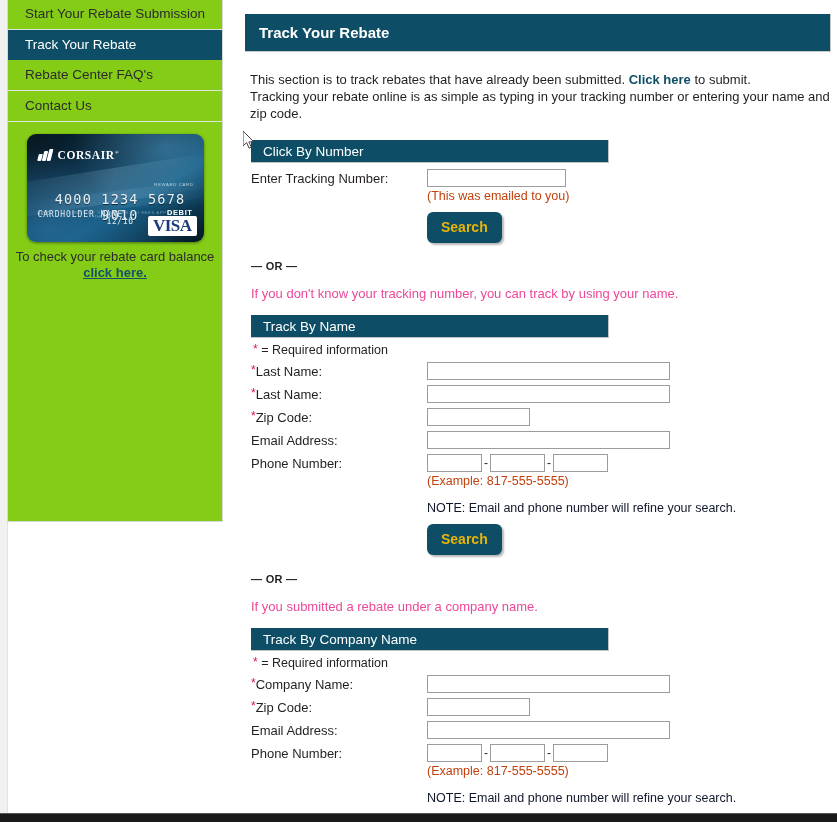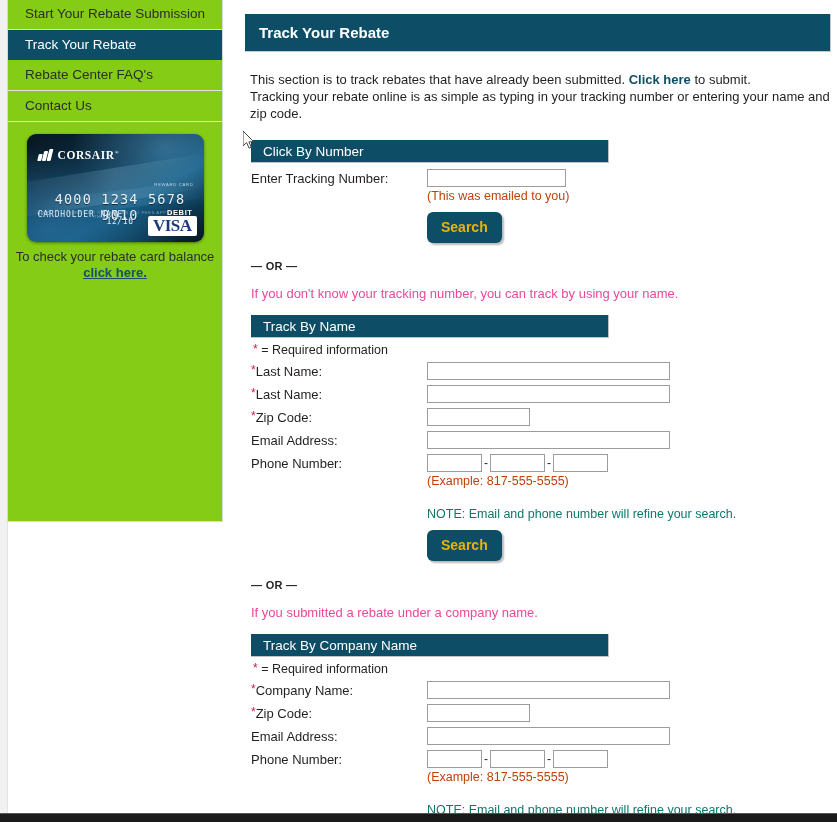--- a/index.html
+++ b/index.html
@@ -313,22 +313,22 @@
   .fld-num  { width: 139px; }
   .fld-phone{ width: 55px; }
   .dash { padding: 0 2px; font-size: 12px; color: #231f20; line-height: 18px; }
   .hint {
     font-size: 12.5px;
     color: #c2410c;
     margin-top: 2px;
   }
   .note {
     font-size: 12.5px;
-    color: #0f766e;
-    margin-top: 19px;
+    color: #0f172a;
+    margin-top: 13px;
   }
   .btn-search {
     margin-top: 9px;
     background: #0d4e66;
     color: #eab308;
     border: none;
     border-radius: 6px;
     font-family: "Liberation Sans", sans-serif;
     font-size: 14px;
     font-weight: bold;

